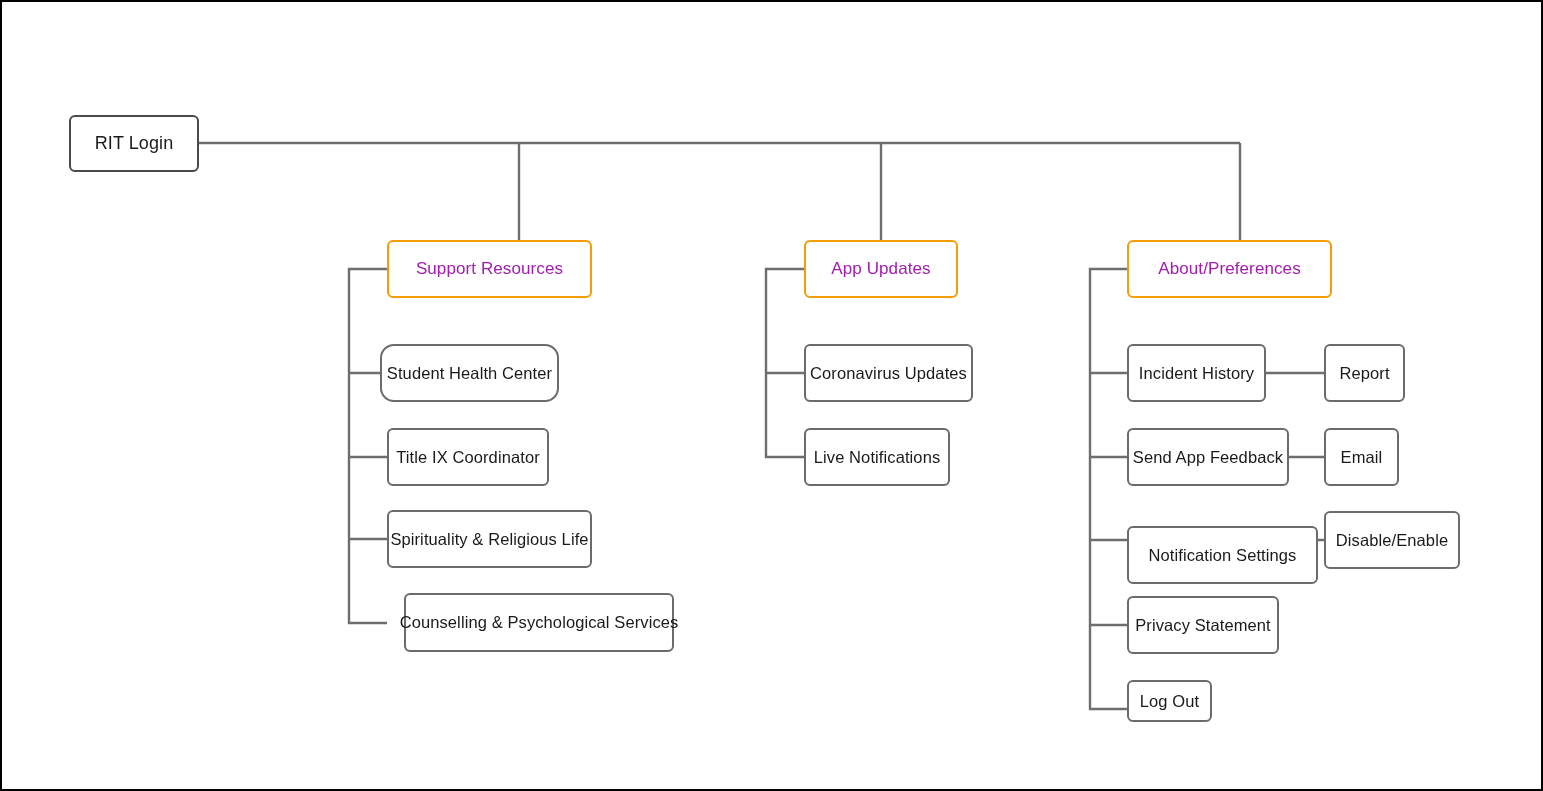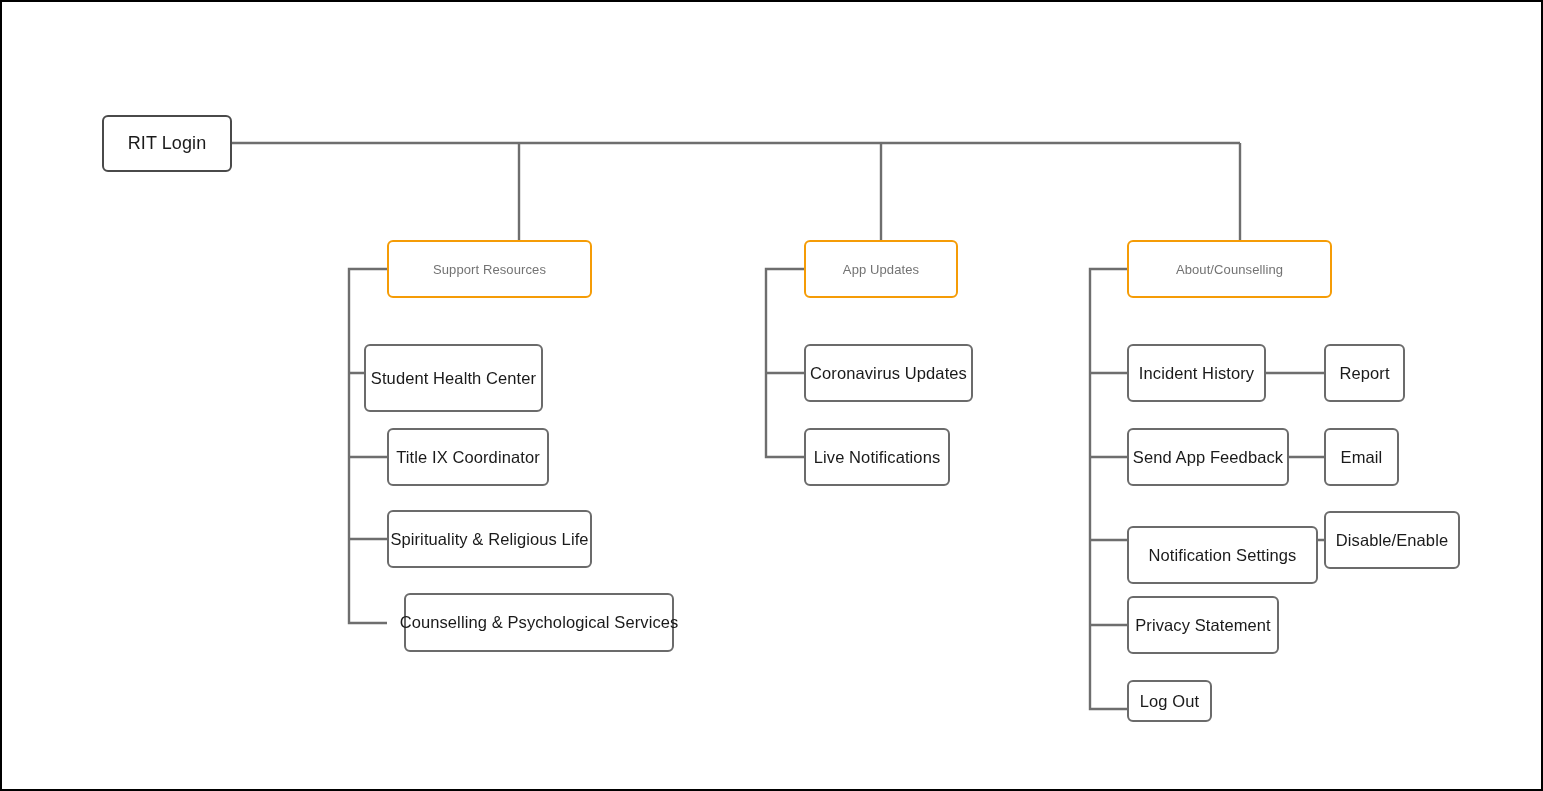--- a/index.html
+++ b/index.html
@@ -37,22 +37,22 @@
     justify-content: center;
     color: #1a1a1a;
     font-size: 16.5px;
     font-family: "Liberation Sans", sans-serif;
     letter-spacing: 0.1px;
     white-space: nowrap;
     z-index: 5;
   }
   .node.category {
     border-color: #f59c06;
-    color: #737373;
-    font-size: 13px;
+    color: #a21caf;
+    font-size: 17px;
   }
   .node.root {
     border-color: #4a4a4a;
     font-size: 18px;
   }
 </style>
 </head>
 <body>
 
 <div id="canvas">
@@ -78,28 +78,28 @@
       <path d="M1088,455 L1125,455"></path>
       <path d="M1088,538 L1125,538"></path>
       <path d="M1088,623 L1125,623"></path>
 
       <path d="M1264,371 L1322,371"></path>
       <path d="M1287,455 L1322,455"></path>
       <path d="M1289,538 L1322,538"></path>
     </g>
   </svg>
 
-  <div class="node root" style="left:67px; top:113px; width:130px; height:57px;margin-left:33px;">
+  <div class="node root" style="left:67px; top:113px; width:130px; height:57px;">
     <span>RIT Login</span>
   </div>
 
   <div class="node category" style="left:385px; top:238px; width:205px; height:58px;">
     <span>Support Resources</span>
   </div>
-  <div class="node" style="left:362px; top:342px; width:179px; height:68px;">
+  <div class="node" style="left:378px; top:342px; width:179px; height:58px;border-radius:14px;">
     <span>Student Health Center</span>
   </div>
   <div class="node" style="left:385px; top:426px; width:162px; height:58px;">
     <span>Title IX Coordinator</span>
   </div>
   <div class="node" style="left:385px; top:508px; width:205px; height:58px;">
     <span>Spirituality &amp; Religious Life</span>
   </div>
   <div class="node" style="left:385px; top:591px; width:270px; height:59px;margin-left:17px;">
     <span>Counselling &amp; Psychological Services</span>
@@ -109,21 +109,21 @@
     <span>App Updates</span>
   </div>
   <div class="node" style="left:802px; top:342px; width:169px; height:58px;">
     <span>Coronavirus Updates</span>
   </div>
   <div class="node" style="left:802px; top:426px; width:146px; height:58px;">
     <span>Live Notifications</span>
   </div>
 
   <div class="node category" style="left:1125px; top:238px; width:205px; height:58px;">
-    <span>About/Counselling</span>
+    <span>About/Preferences</span>
   </div>
   <div class="node" style="left:1125px; top:342px; width:139px; height:58px;">
     <span>Incident History</span>
   </div>
   <div class="node" style="left:1322px; top:342px; width:81px; height:58px;">
     <span>Report</span>
   </div>
   <div class="node" style="left:1125px; top:426px; width:162px; height:58px;">
     <span>Send App Feedback</span>
   </div>

